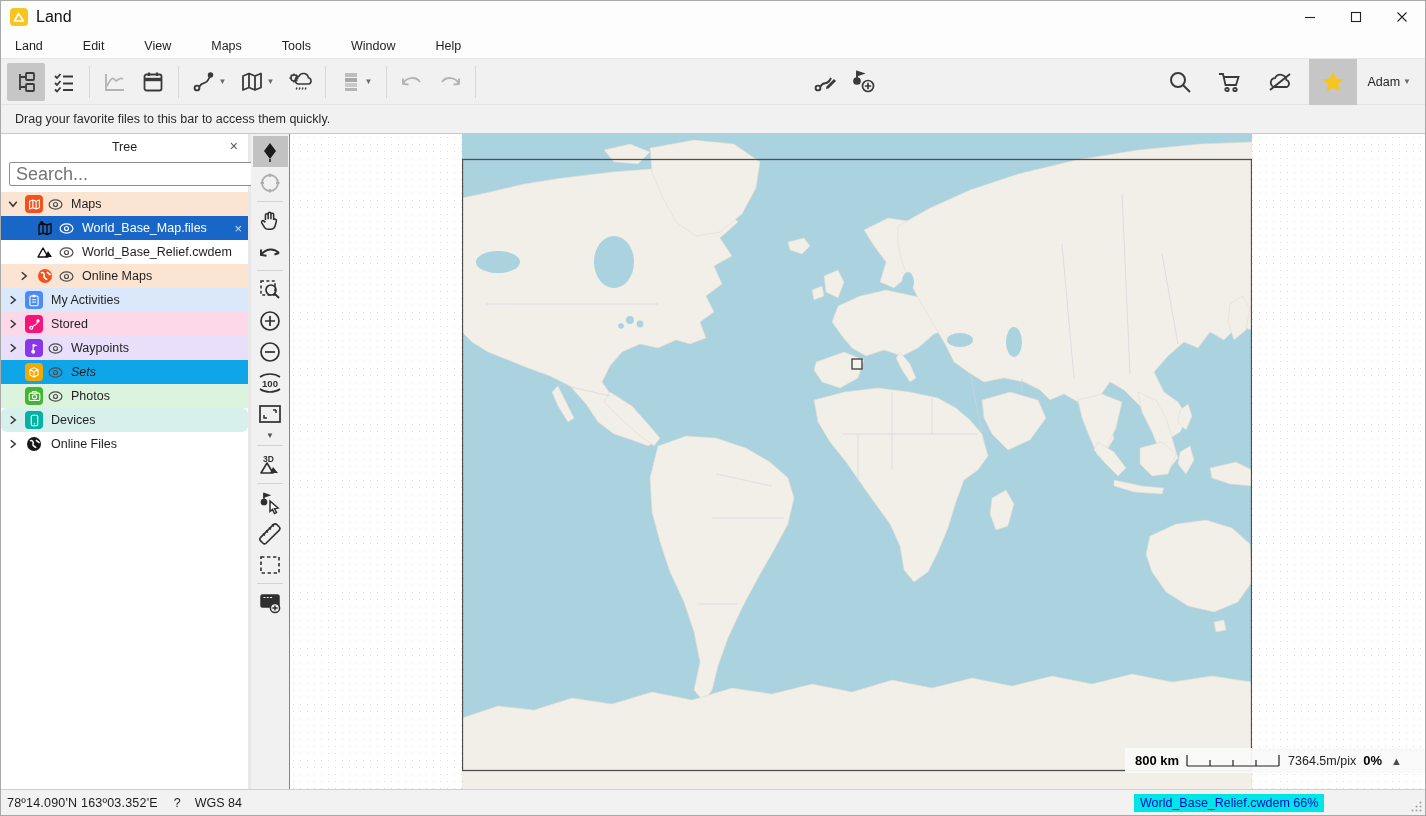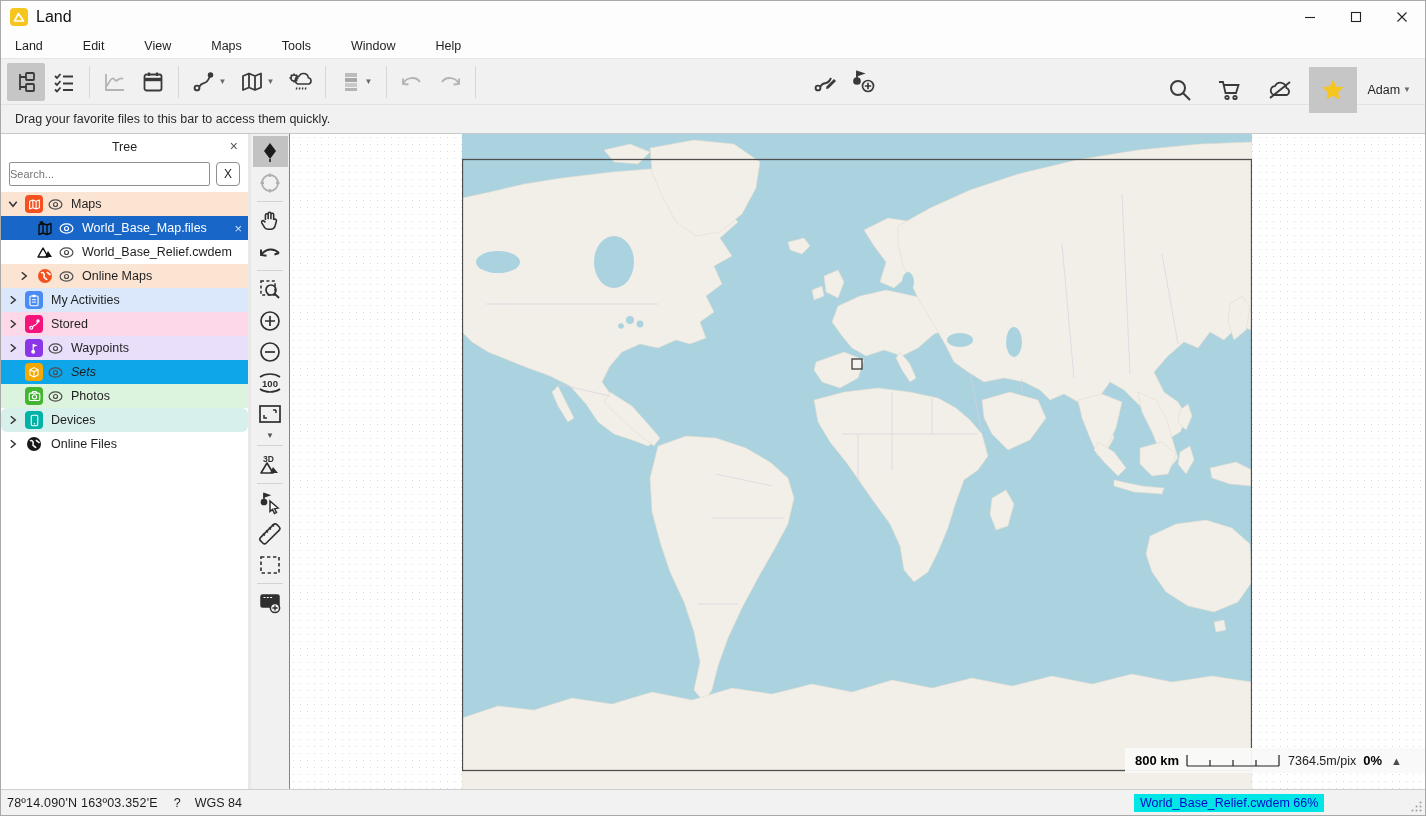--- a/index.html
+++ b/index.html
@@ -30,21 +30,21 @@
     padding-left:6px; position:relative; flex:0 0 auto;
     border-top:1px solid #e6e6e6; }
   .tb-btn { width:38px; height:38px; display:flex; align-items:center;
     justify-content:center; color:#3a3a3a; border-radius:2px; position:relative; }
   .tb-btn.with-caret { width:48px; }
   .tb-btn.selected { background:#c6c6c6; }
   .tb-btn.disabled { color:#b3b3b3; }
   .tb-sep { width:1px; height:32px; background:#d7d7d7; margin:0 6px; }
   .caret { font-size:8px; color:#6a6a6a; margin-left:3px; }
   .tb-mid { position:absolute; left:806px; top:4px; display:flex; }
-  .tb-right { position:absolute; right:6px; top:8px; height:100%; display:flex;
+  .tb-right { position:absolute; right:6px; top:0; height:100%; display:flex;
     align-items:center; }
   .star-box { width:48px; height:46px; background:#c6c6c6; display:flex;
     align-items:center; justify-content:center; }
   .user-btn { display:flex; align-items:center; padding:0 8px 0 10px; font-size:12.5px; }
 
   
   .favbar { height:30px; background:#f1f1f1; border-top:1px solid #e2e2e2;
     border-bottom:1px solid #c9c9c9; display:flex; align-items:center;
     padding-left:14px; color:#2a2a2a; flex:0 0 auto; }
 
@@ -52,22 +52,22 @@
   .content { flex:1 1 auto; display:flex; min-height:0; }
 
   
   .tree-panel { width:250px; flex:0 0 auto; background:#fff;
     border-right:3px solid #e8e8e8; display:flex; flex-direction:column; }
   .tree-header { height:26px; display:flex; align-items:center; position:relative;
     justify-content:center; font-size:12.5px; color:#222; }
   .tree-close { position:absolute; right:10px; top:4px; color:#555; font-size:14px; }
   .search-row { display:flex; align-items:center; padding:2px 8px 6px 8px; gap:6px; }
   .search-input { flex:1 1 auto; height:24px; border:1px solid #8f8f8f;
-    border-radius:2px; padding:0 0; font-family:"Liberation Sans",sans-serif;
-    font-size:11px; color:#555; }
+    border-radius:2px; padding:0 6px; font-family:"Liberation Sans",sans-serif;
+    font-size:18px; color:#555; }
   .search-clear { width:24px; height:24px; border:1px solid #8f8f8f; border-radius:4px;
     background:#fff; display:flex; align-items:center; justify-content:center;
     font-size:12px; }
   .tree-rows { flex:1 1 auto; }
   .trow { height:24px; display:flex; align-items:center; padding-left:5px; gap:5px; }
   .trow .lbl { margin-left:3px; }
   .chev { width:14px; display:flex; justify-content:center; flex:0 0 auto; color:#333; }
   .chev.blank { visibility:hidden; }
   .indent1 { margin-left:11px; }
   .chip { width:18px; height:18px; border-radius:4px; display:flex; flex:0 0 auto;

